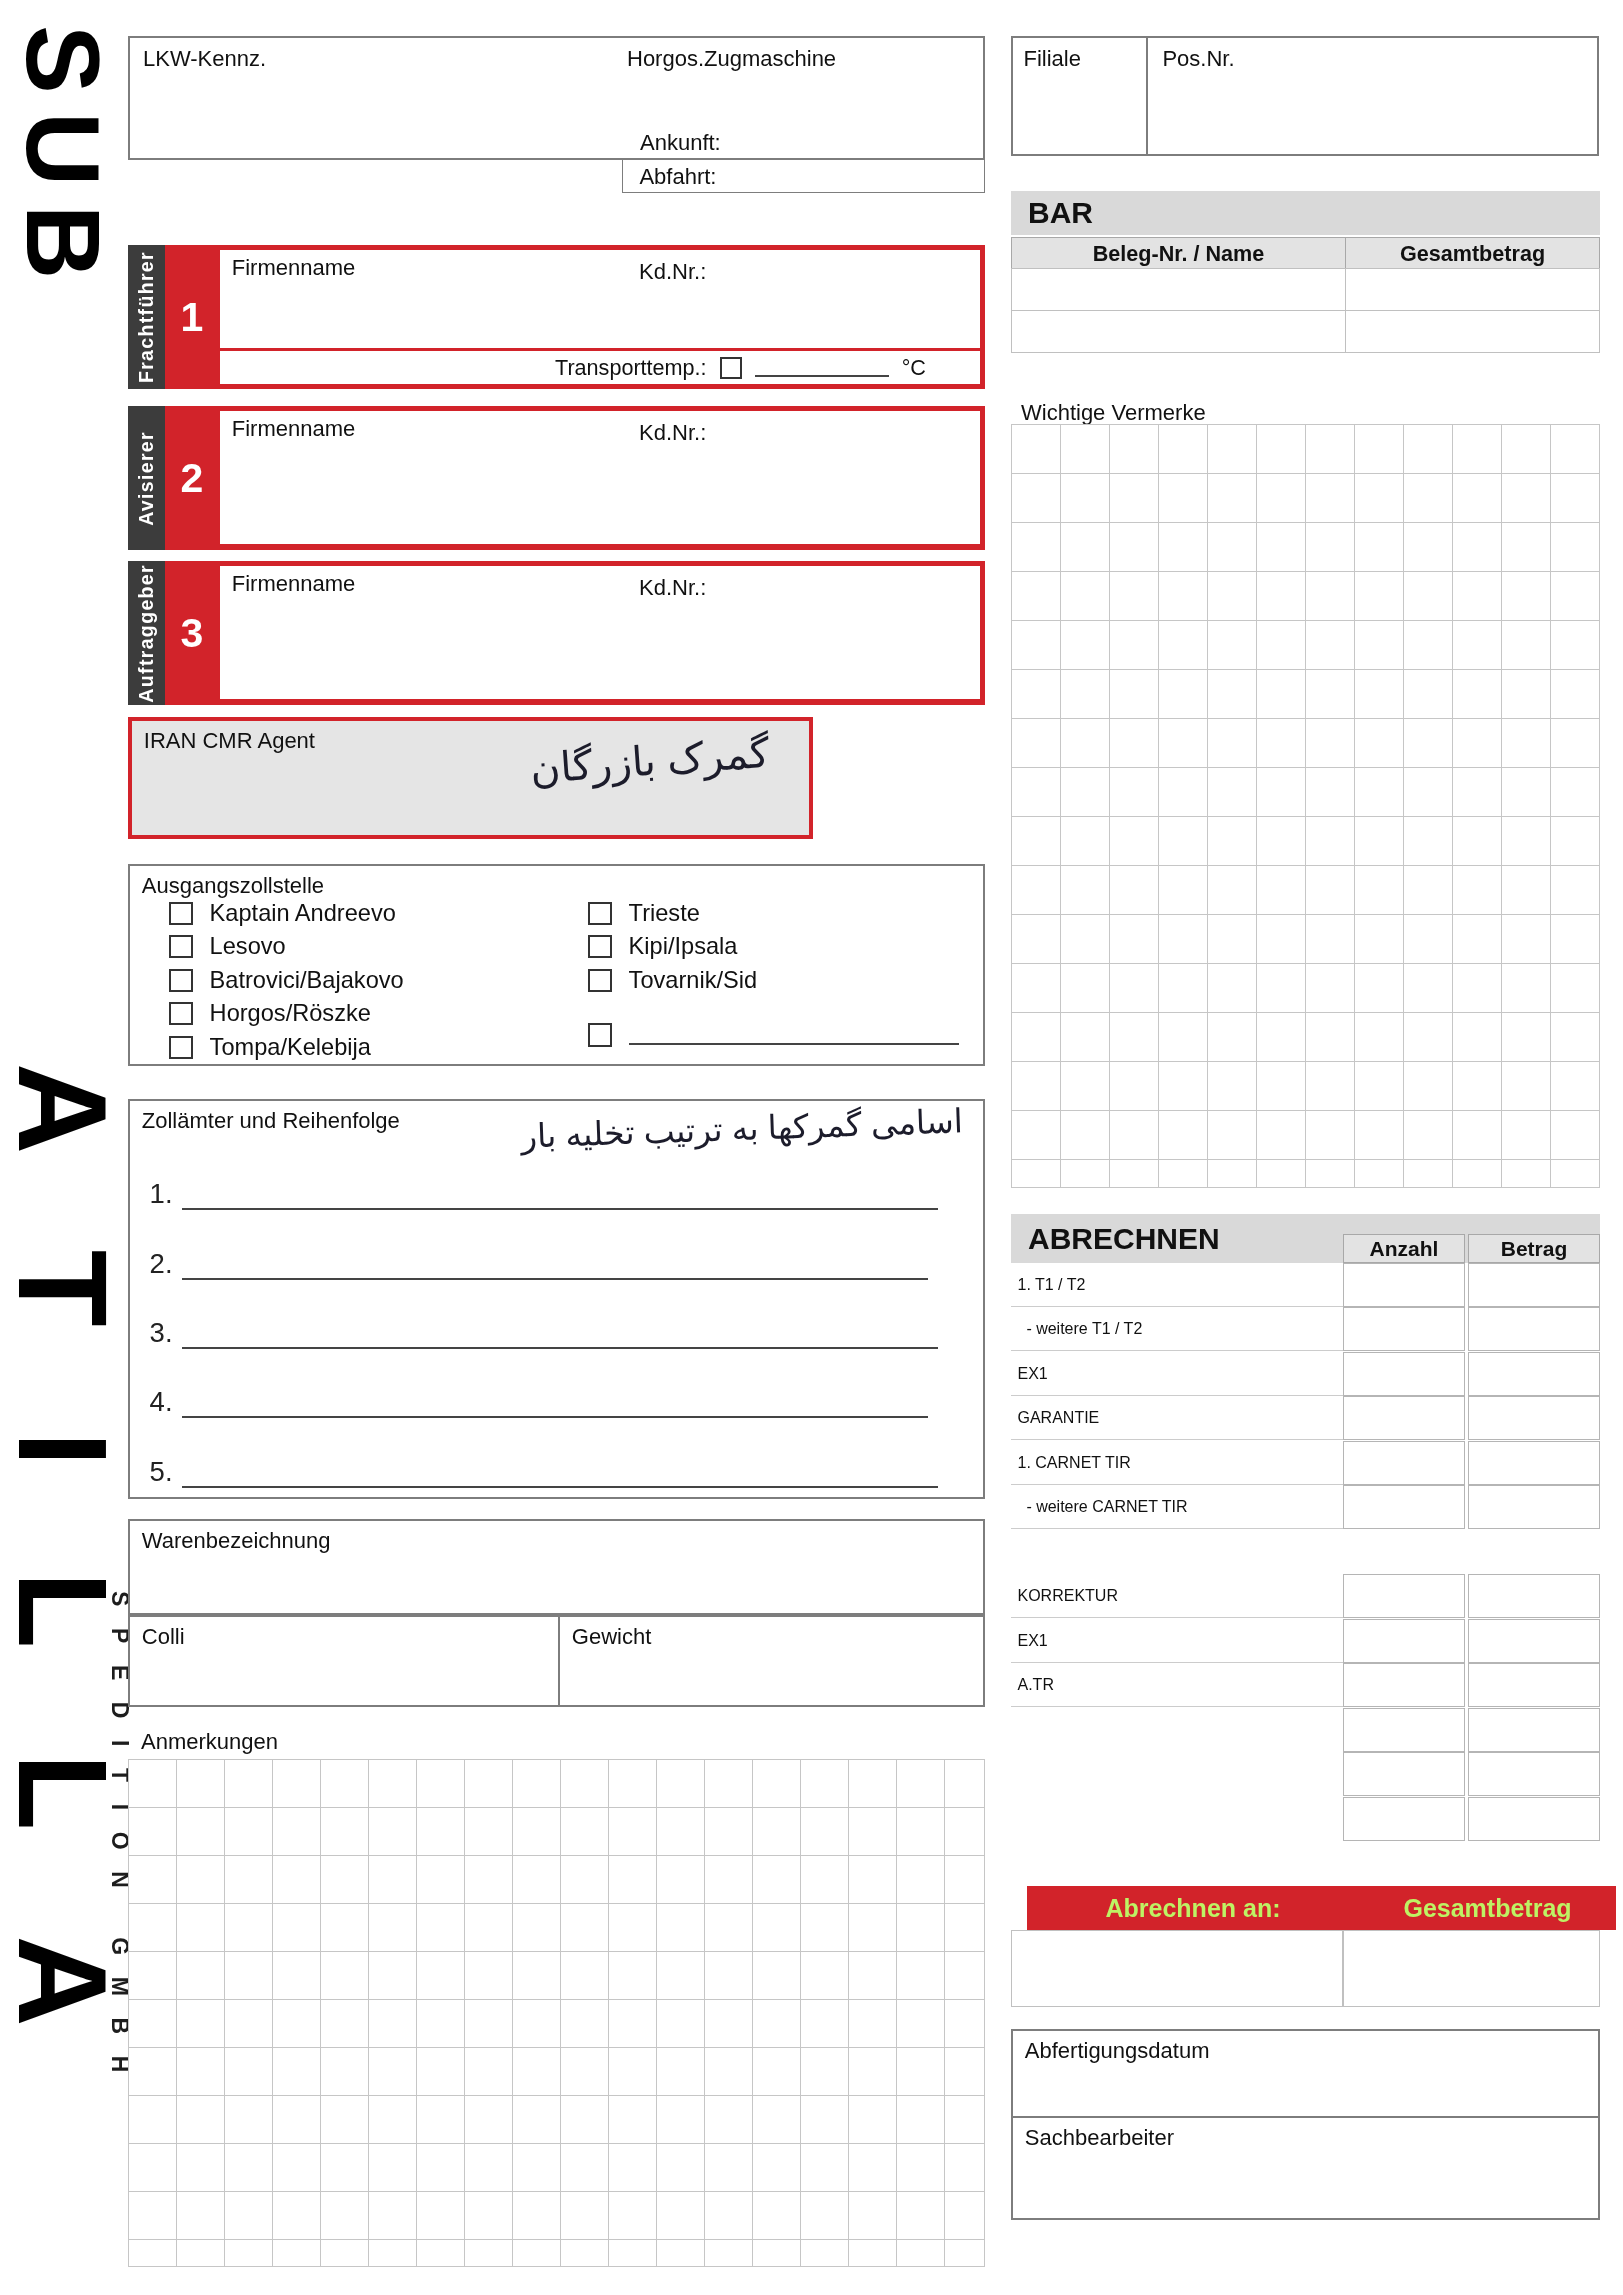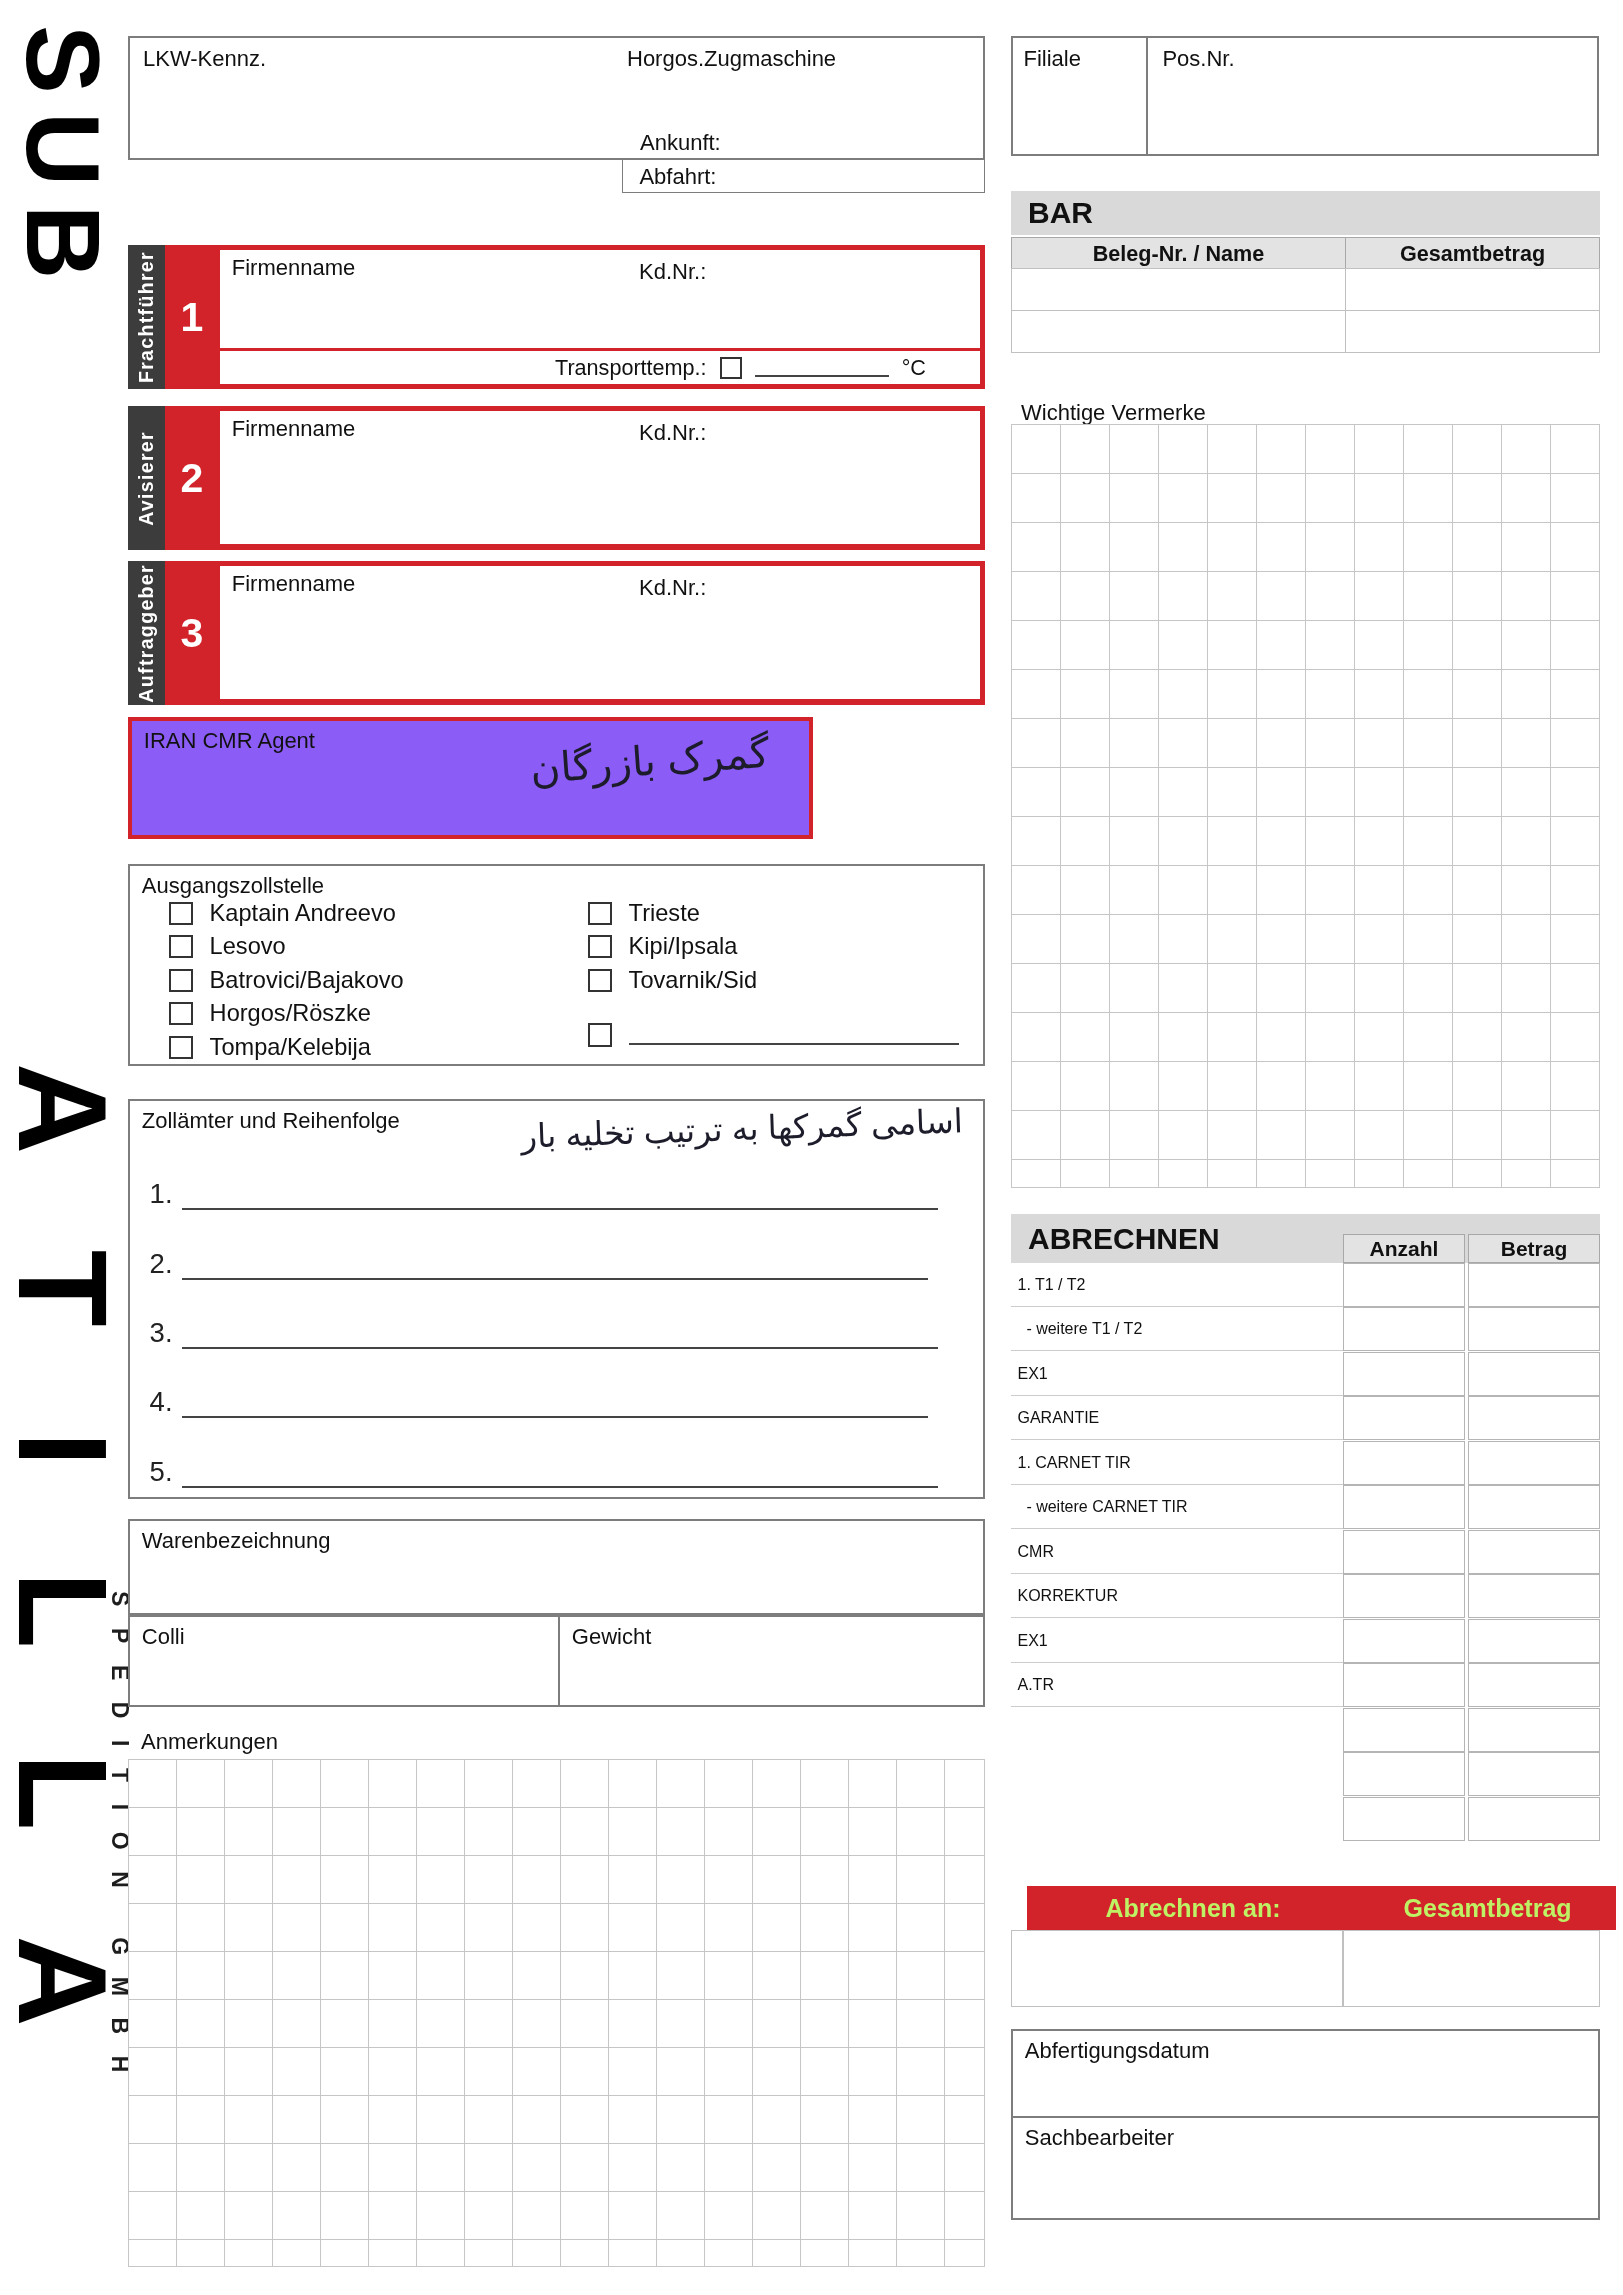--- a/index.html
+++ b/index.html
@@ -139,21 +139,21 @@
     <div class="role-strip">
       <span class="role-text">Auftraggeber</span>
     </div>
     <div class="party-num">3</div>
     <div class="party-inner" style="top:5.2px;height:133px;">
       <span class="lbl" style="left:11.8px;top:5.2px;">Firmenname</span>
       <span class="lbl" style="left:419px;top:9.2px;">Kd.Nr.:</span>
     </div>
   </div>
 
-  <div class="abs" style="left:128px;top:717px;width:685px;height:122px;background:#8b5cf6;border:4.6px solid #d2232a;">
+  <div class="abs" style="left:128px;top:717px;width:685px;height:122px;background:#e5e5e5;border:4.6px solid #d2232a;">
     <span class="lbl" style="left:11.8px;top:6.5px;">IRAN CMR Agent</span>
     <div class="hw" style="right:39px;top:16.4px;font-size:41px;transform:rotate(-4deg);">گمرک بازرگان</div>
   </div>
 
   <span class="lbl" style="left:1021px;top:400px;">Wichtige Vermerke</span>
   <div class="grid grid75" style="left:1011px;top:424px;width:589px;height:764px;"></div>
 
   <div class="box" style="left:128px;top:864px;width:857px;height:202px;">
     <span class="lbl" style="left:11.8px;top:6.5px;">Ausgangszollstelle</span>
 
@@ -264,25 +264,20 @@
   <div class="ab-row" style="top:1441px;">
     <div class="ab-label">1. CARNET TIR</div>
     <div class="ab-cell ab-anzahl"></div>
     <div class="ab-cell ab-betrag"></div>
   </div>
   <div class="ab-row" style="top:1485px;">
     <div class="ab-label">  - weitere CARNET TIR</div>
     <div class="ab-cell ab-anzahl"></div>
     <div class="ab-cell ab-betrag"></div>
   </div>
-  <div class="ab-row" style="top:1530px;">
-    <div class="ab-label">CMR</div>
-    <div class="ab-cell ab-anzahl"></div>
-    <div class="ab-cell ab-betrag"></div>
-  </div>
   <div class="ab-row" style="top:1574px;">
     <div class="ab-label">KORREKTUR</div>
     <div class="ab-cell ab-anzahl"></div>
     <div class="ab-cell ab-betrag"></div>
   </div>
   <div class="ab-row" style="top:1619px;">
     <div class="ab-label">EX1</div>
     <div class="ab-cell ab-anzahl"></div>
     <div class="ab-cell ab-betrag"></div>
   </div>

